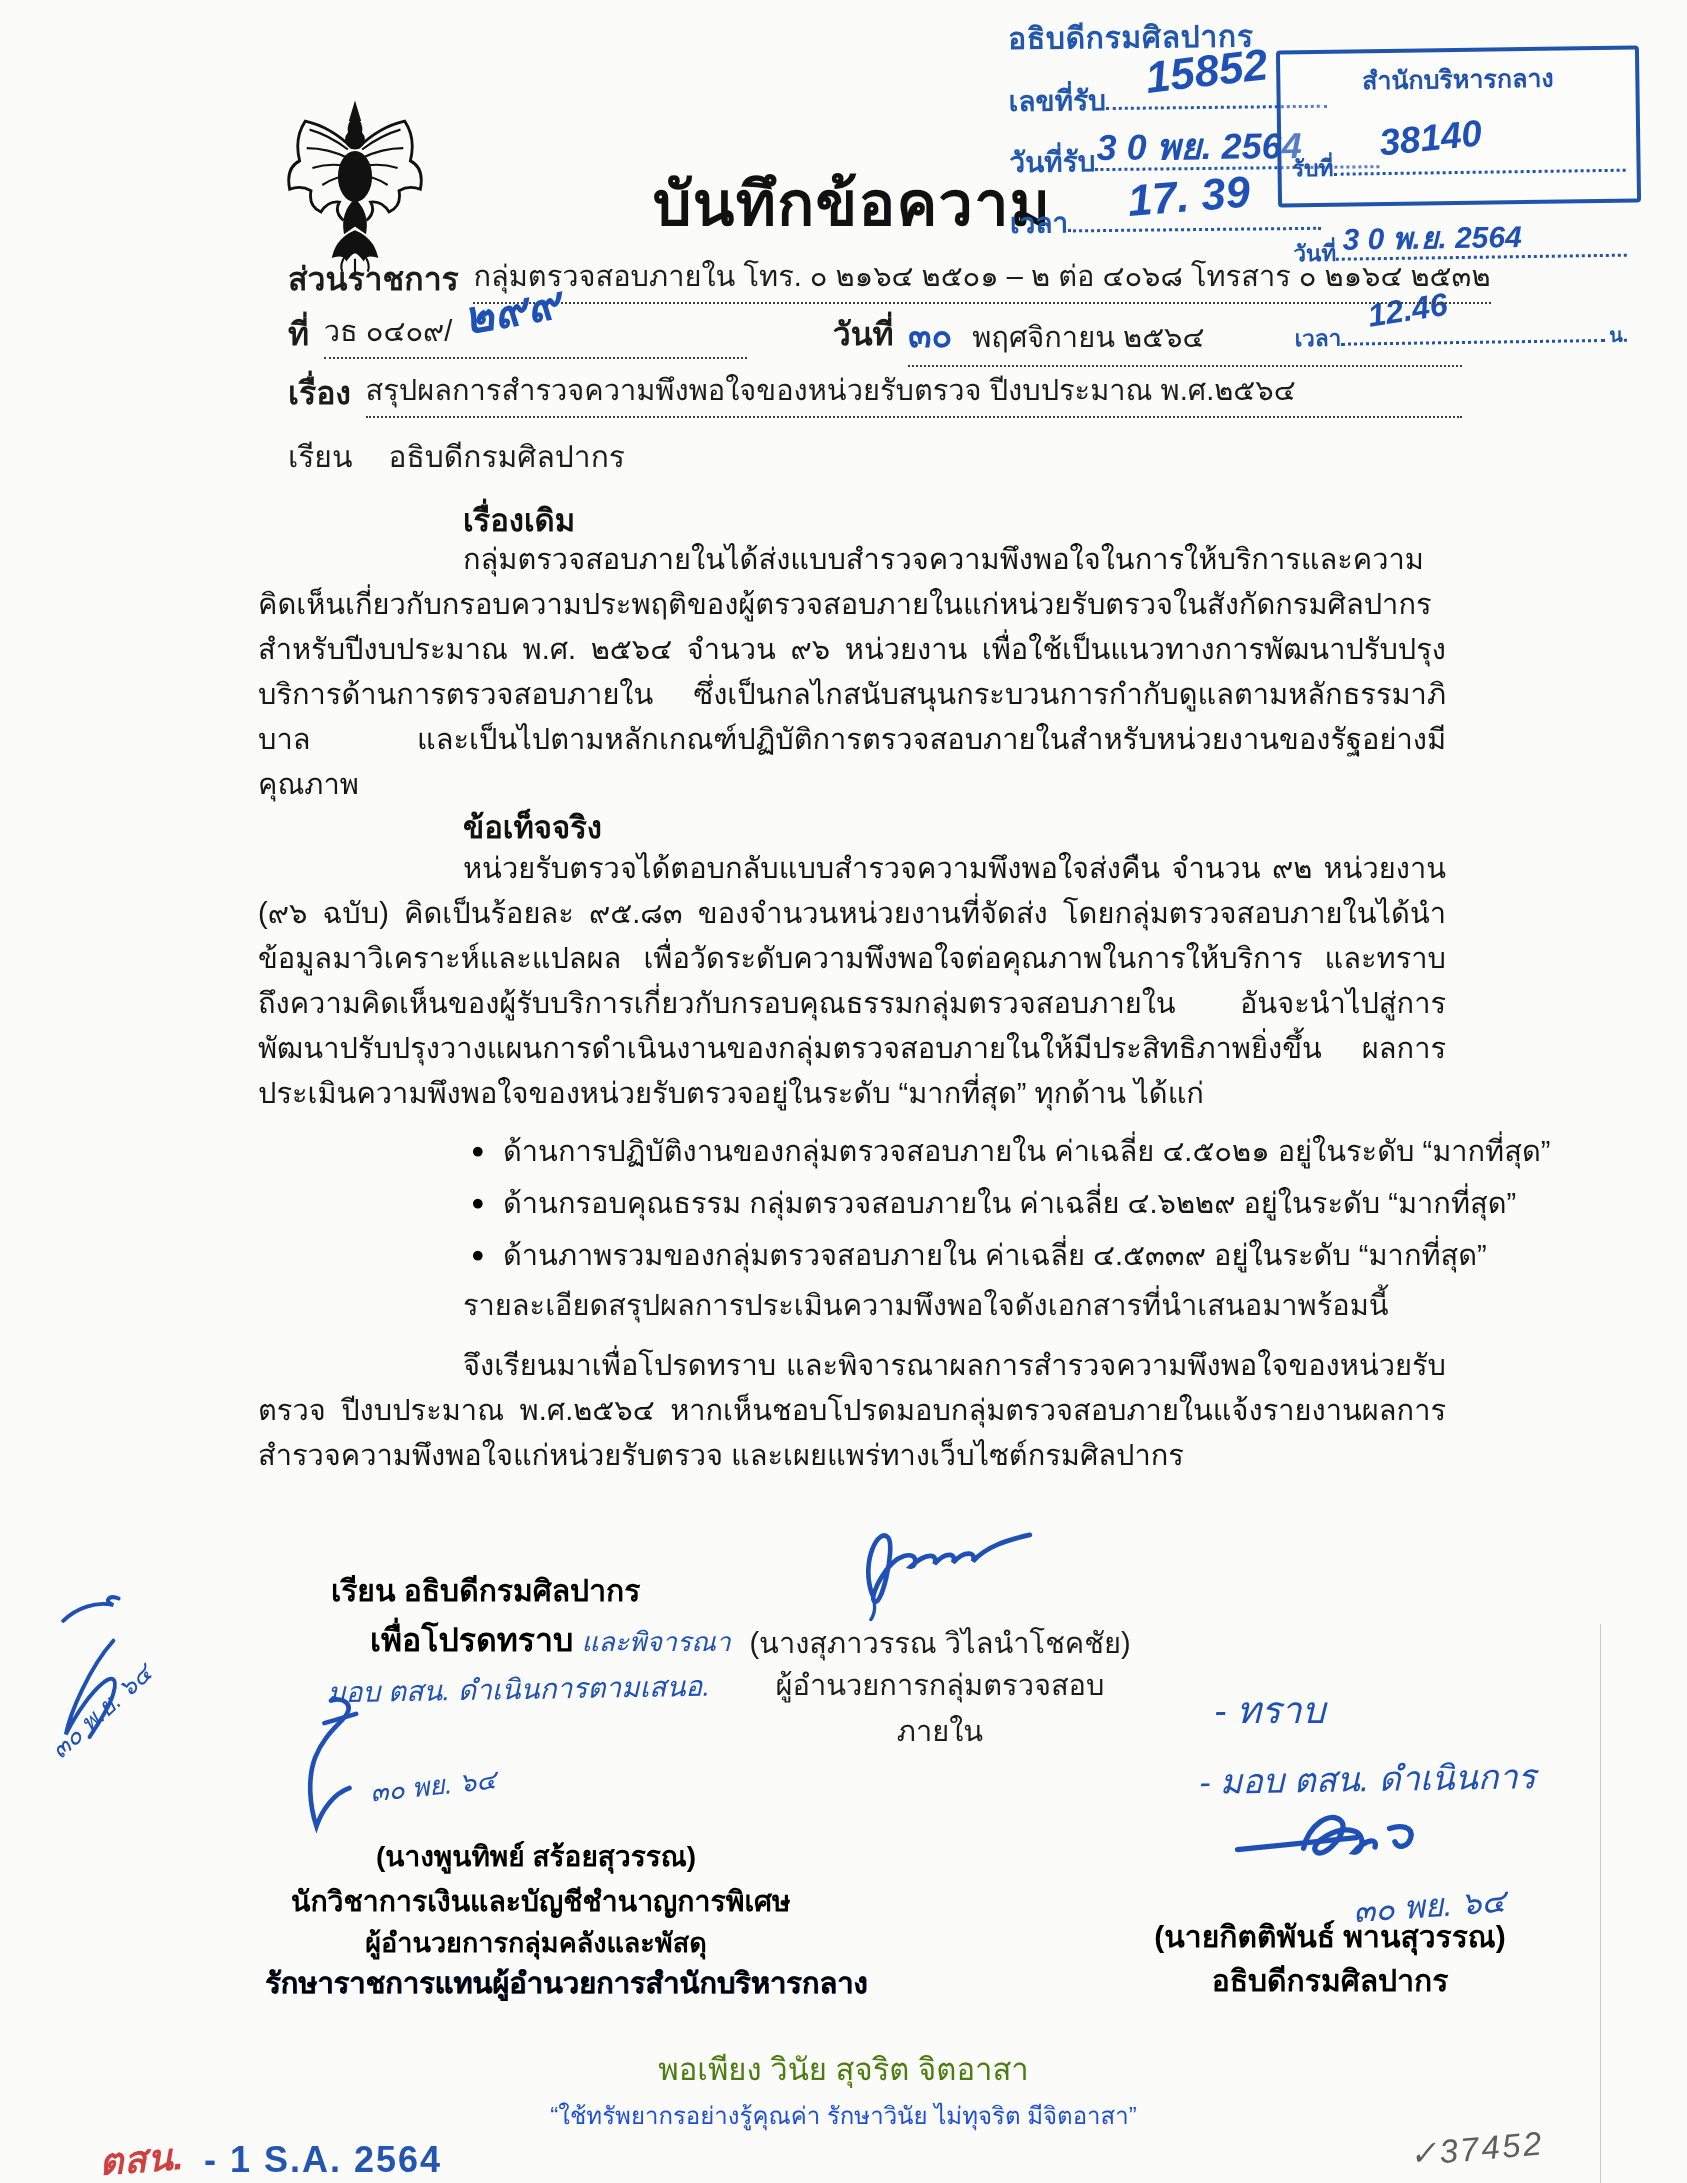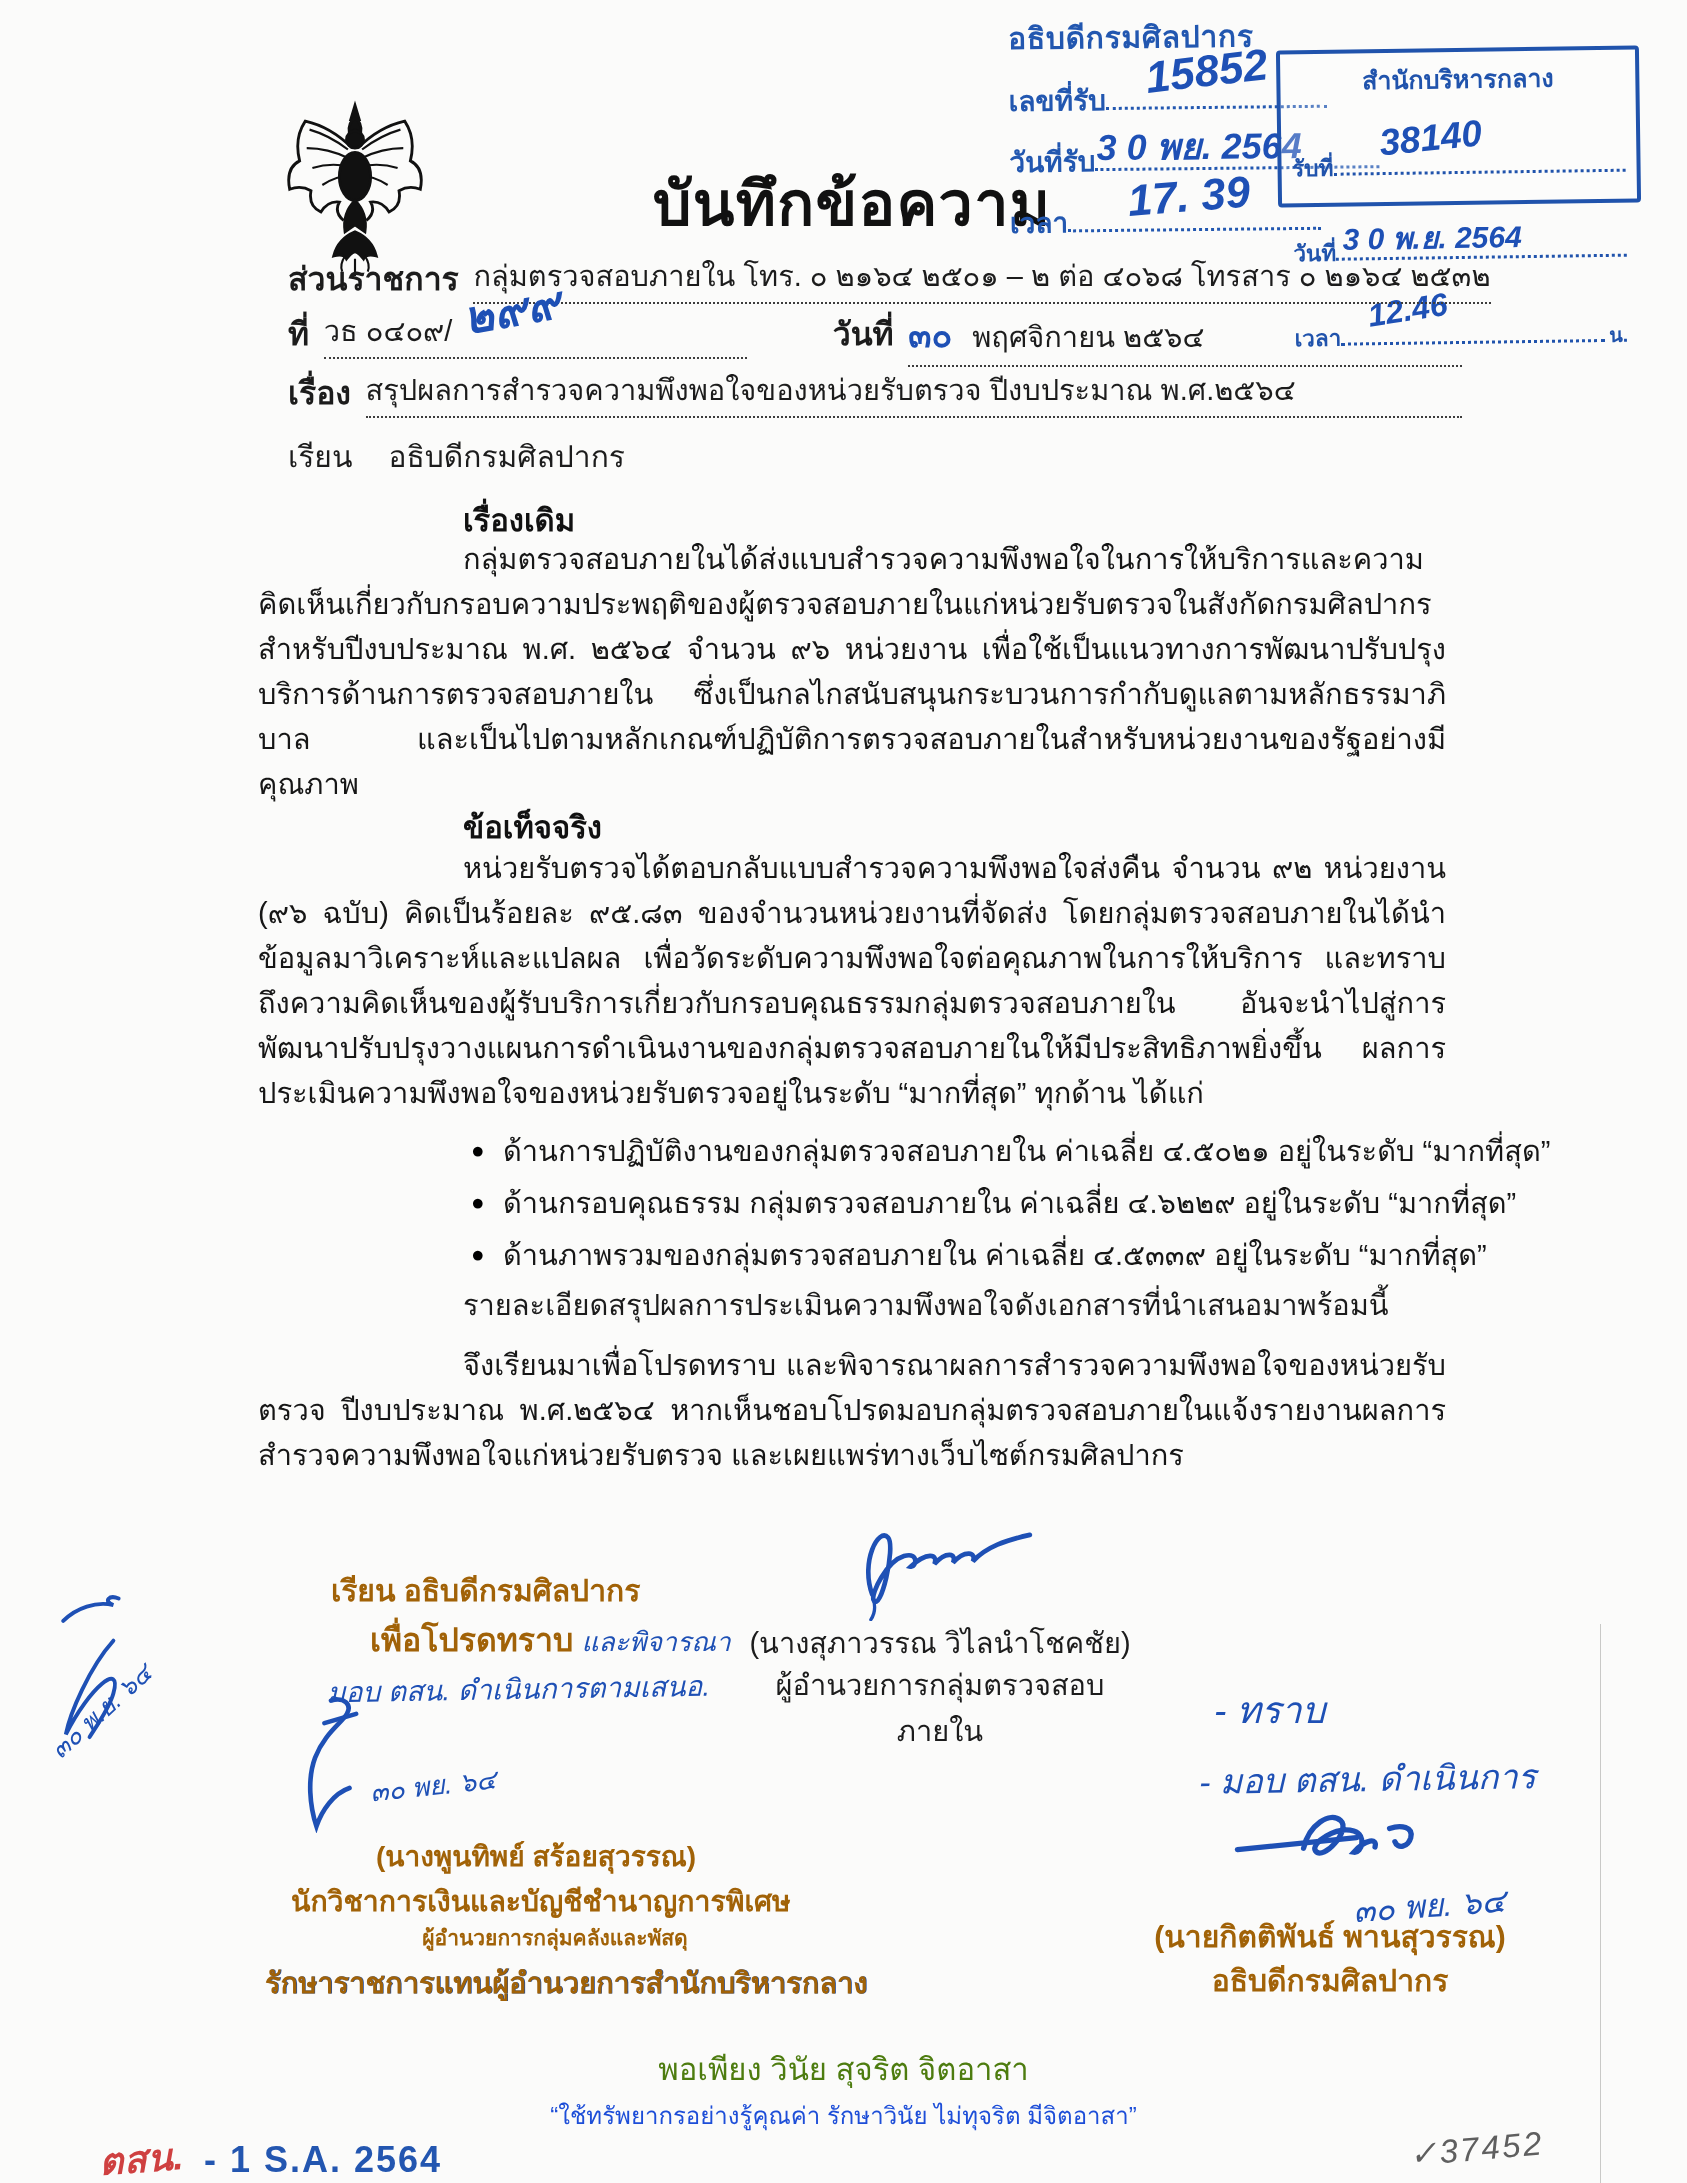--- a/index.html
+++ b/index.html
@@ -68,21 +68,21 @@
   .bullets li{
     font-size:29px;line-height:52px;white-space:nowrap;color:#161616;
     position:relative;padding-left:32px;
   }
   .bullets li::before{
     content:"●";position:absolute;left:0;top:0;font-size:22.5px;color:#000;
   }
   
   .center-name{left:748px;width:384px;text-align:center;font-size:29px;}
   .sig-svg{position:absolute;}
-  .stampline{font-weight:bold;color:#a16207;text-align:center;white-space:nowrap;}
+  .stampline{font-weight:bold;color:#000000;text-align:center;white-space:nowrap;}
   .handnote{color:#1e50b5;font-style:italic;white-space:nowrap;}
   .footer-motto{left:0;top:2044px;width:1687px;text-align:center;font-size:31px;color:#4d7c0f;}
   .footer-quote{left:0;top:2096px;width:1687px;text-align:center;font-size:24px;color:#1d4ed8;}
   .scan-line{left:1600px;top:1624px;width:1.3px;height:559px;background:#c9c9c7;}
 </style>
 </head>
 <body>
 
 <div class="page">
 
@@ -222,21 +222,21 @@
 
   <div class="sig-svg" style="left:278px;top:1694px;">
     <svg width="106" height="139" viewBox="0 0 160 210" fill="none" stroke="#1e50b5" stroke-width="7" stroke-linecap="round">
       <path d="M80 10 C100 4 112 16 104 30 C96 44 70 60 56 96 C44 128 48 170 58 200 C66 176 84 150 108 142"></path>
       <path d="M70 44 L118 30"></path>
     </svg>
   </div>
   <div class="abs handnote" style="left:370px;top:1765px;font-size:26.5px;transform:rotate(-6deg);">๓๐ พย. ๖๔</div>
   <div class="abs stampline" style="left:311px;top:1834px;width:450px;font-size:28px;">(นางพูนทิพย์  สร้อยสุวรรณ)</div>
   <div class="abs stampline" style="left:291px;top:1878px;width:490px;font-size:28.4px;">นักวิชาการเงินและบัญชีชำนาญการพิเศษ</div>
-  <div class="abs stampline" style="left:330px;top:1921px;width:450px;font-size:21px;">ผู้อำนวยการกลุ่มคลังและพัสดุ</div>
+  <div class="abs stampline" style="left:311px;top:1921px;width:450px;font-size:27px;">ผู้อำนวยการกลุ่มคลังและพัสดุ</div>
   <div class="abs stampline" style="left:265px;top:1960px;width:543px;font-size:29px;text-shadow:0.7px 0 0 #1d4ea8;">รักษาราชการแทนผู้อำนวยการสำนักบริหารกลาง</div>
 
   <div class="abs handnote" style="left:1214px;top:1680px;font-size:37px;">- ทราบ</div>
   <div class="abs handnote" style="left:1199px;top:1752px;font-size:34px;transform:rotate(-1deg);">- มอบ ตสน. ดำเนินการ</div>
   <div class="sig-svg" style="left:1224px;top:1798px;">
     <svg width="265" height="86" viewBox="0 0 400 130" fill="none" stroke="#1e50b5" stroke-width="8" stroke-linecap="round">
       <path d="M20 78 L200 60"></path>
       <path d="M120 76 C128 40 160 20 176 34 C192 48 150 96 138 80 C130 68 170 42 196 50 C216 56 208 84 196 82 C214 62 232 60 228 74"></path>
       <path d="M250 46 C268 40 286 44 282 60 C278 74 262 78 258 66"></path>
     </svg>

